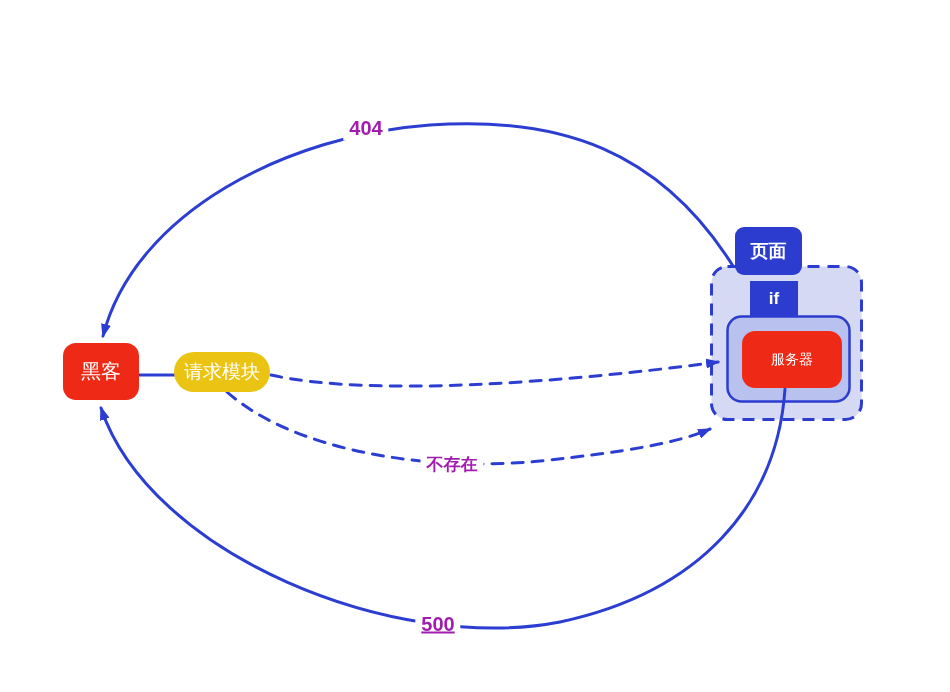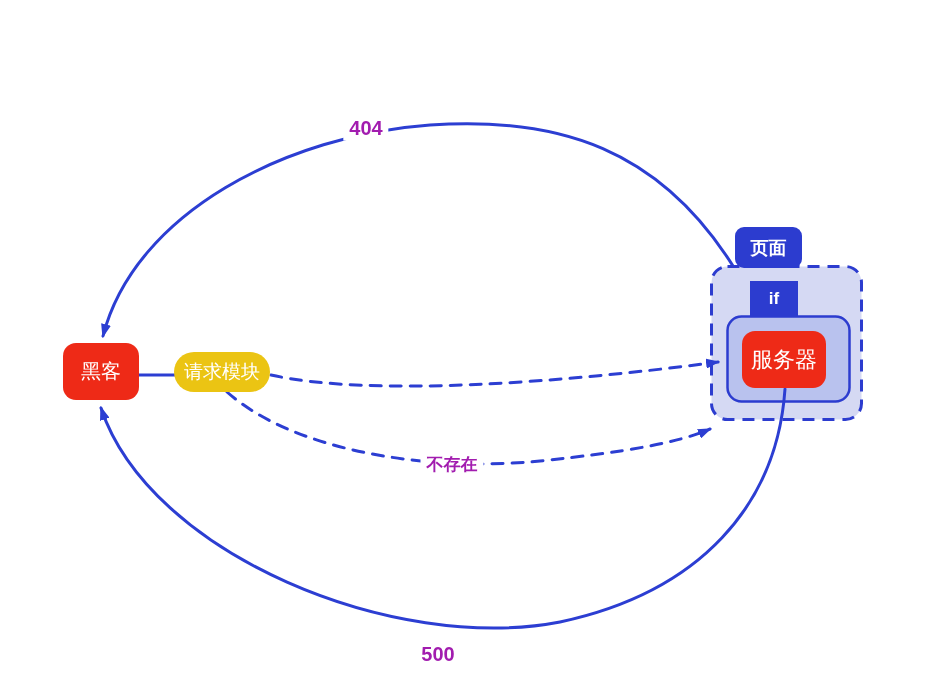--- a/index.html
+++ b/index.html
@@ -28,56 +28,56 @@
   }
   .node-hacker {
     left: 63px; top: 343px; width: 76px; height: 57px;
     background: #ee2a17; border-radius: 13px; font-size: 20px;
   }
   .node-request {
     left: 174px; top: 352px; width: 96px; height: 40px;
     background: #ebc413; border-radius: 20px; font-size: 19px;
   }
   .node-server {
-    left: 742px; top: 331px; width: 84px; height: 57px;
-    background: #ee2a17; border-radius: 13px; font-size: 22px;
+    left: 742px; top: 331px; width: 100px; height: 57px;
+    background: #ee2a17; border-radius: 13px; font-size: 14px;
   }
   .badge {
     position: absolute;
     z-index: 3;
     display: flex;
     align-items: center;
     justify-content: center;
     background: #2c3ccf;
     color: #ffffff;
     font-weight: bold;
   }
   .badge-page {
-    left: 735px; top: 227px; width: 67px; height: 41px;
+    left: 735px; top: 227px; width: 67px; height: 48px;
     border-radius: 9px; font-size: 18px; text-align: center;
   }
   .badge-if {
     left: 750px; top: 281px; width: 48px; height: 35px;
     border-radius: 0; font-size: 17px;
   }
   .edge-label {
     position: absolute;
     z-index: 4;
     transform: translate(-50%, -50%);
     background: #ffffff;
     color: #a21caf;
     padding: 1px 6px;
     white-space: nowrap;
   }
   .edge-label.num { font-size: 20px; font-weight: 600; }
   .edge-label.cn  { font-size: 17px; font-weight: bold; }
   .lbl-404   { left: 366px; top: 128px; }
   .lbl-exist { left: 458px; top: 385px; }
   .lbl-none  { left: 452px; top: 464px; }
-  .lbl-500   { left: 438px; top: 654px; }
+  .lbl-500   { left: 438px; top: 624px; text-decoration: underline; }
 </style>
 </head>
 <body>
 
 <div class="canvas">
 
   <svg class="wires" viewBox="0 0 950 692">
     <defs>
       <marker id="arrowhead" viewBox="0 0 14 10" refX="12" refY="5" markerWidth="14" markerHeight="10" orient="auto" markerUnits="userSpaceOnUse">
         <path d="M0,0 L14,5 L0,10 Z" fill="#2c3ed2"></path>

